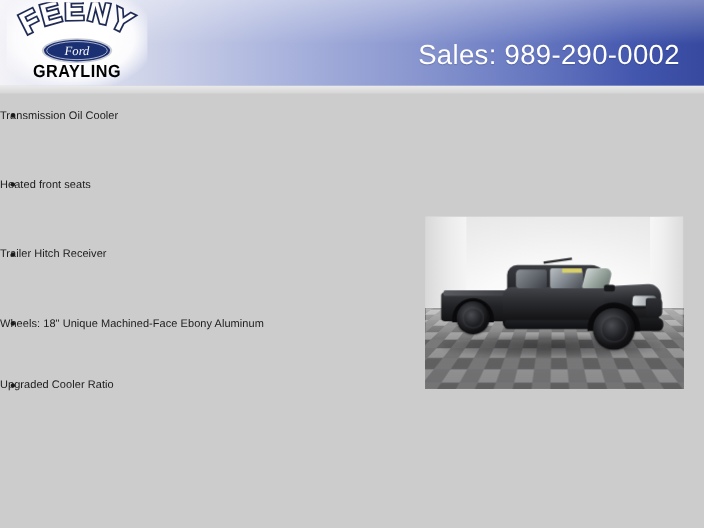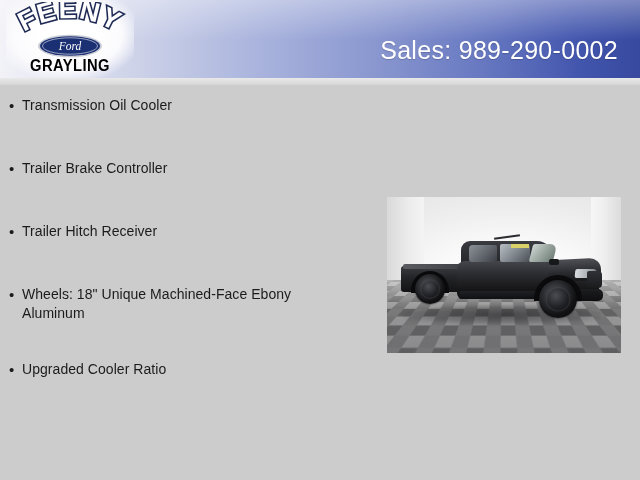--- a/index.html
+++ b/index.html
@@ -63,22 +63,21 @@
     white-space:nowrap;
     text-shadow:0 1px 1px rgba(0,0,0,.18);
   }
 
   
   #features {
     position:absolute; left:0px; top:96px; width:345px;
   }
   .feature-item {
     position:relative;
-    padding-left:22px;
-    font-size:14px;
+    font-size:10px;
     line-height:19px;
     color:#1b1b1b;
     margin-bottom:44px;
     letter-spacing:.05px;
   }
   .feature-item:before {
     content:"\2022";
     position:absolute; left:9px; top:0;
     font-size:15px;
     color:#1b1b1b;
@@ -258,21 +257,21 @@
 
     <div id="grayling">GRAYLING</div>
   </div>
 
   <div id="sales-phone">Sales: 989-290-0002</div>
 </div>
 <div id="header-underline"></div>
 
 <div id="features">
   <div class="feature-item">Transmission Oil Cooler</div>
-  <div class="feature-item">Trailer Brake Controller</div>
+  <div class="feature-item">Heated front seats</div>
   <div class="feature-item">Trailer Hitch Receiver</div>
   <div class="feature-item two-line">Wheels: 18" Unique Machined-Face Ebony Aluminum</div>
   <div class="feature-item">Upgraded Cooler Ratio</div>
 </div>
 
 <div id="vehicle-photo">
   <div class="veh-wall"></div>
   <div class="veh-wall-corner"></div>
   <div class="veh-wall-corner-r"></div>
   <div class="veh-floor"></div>

